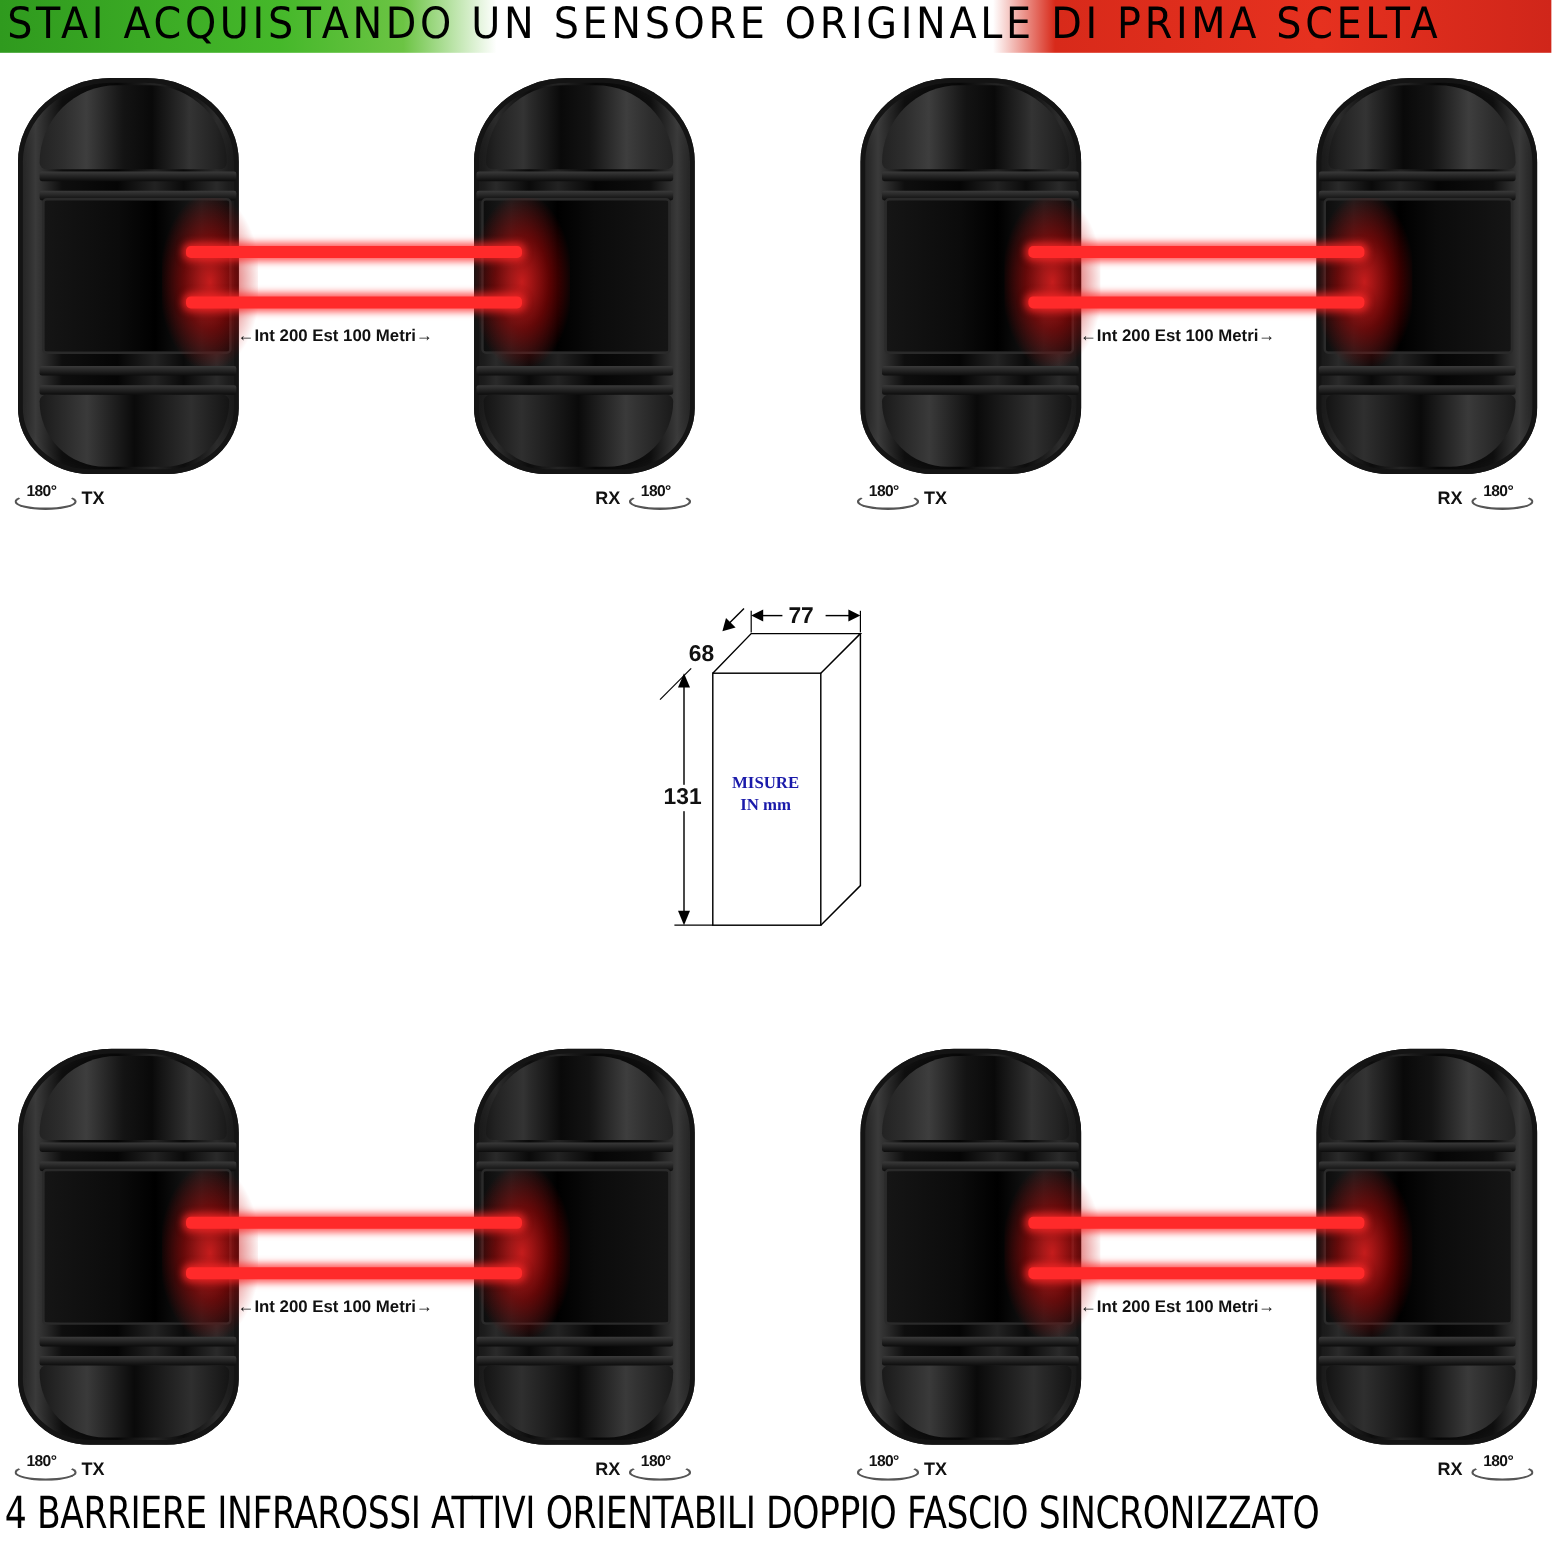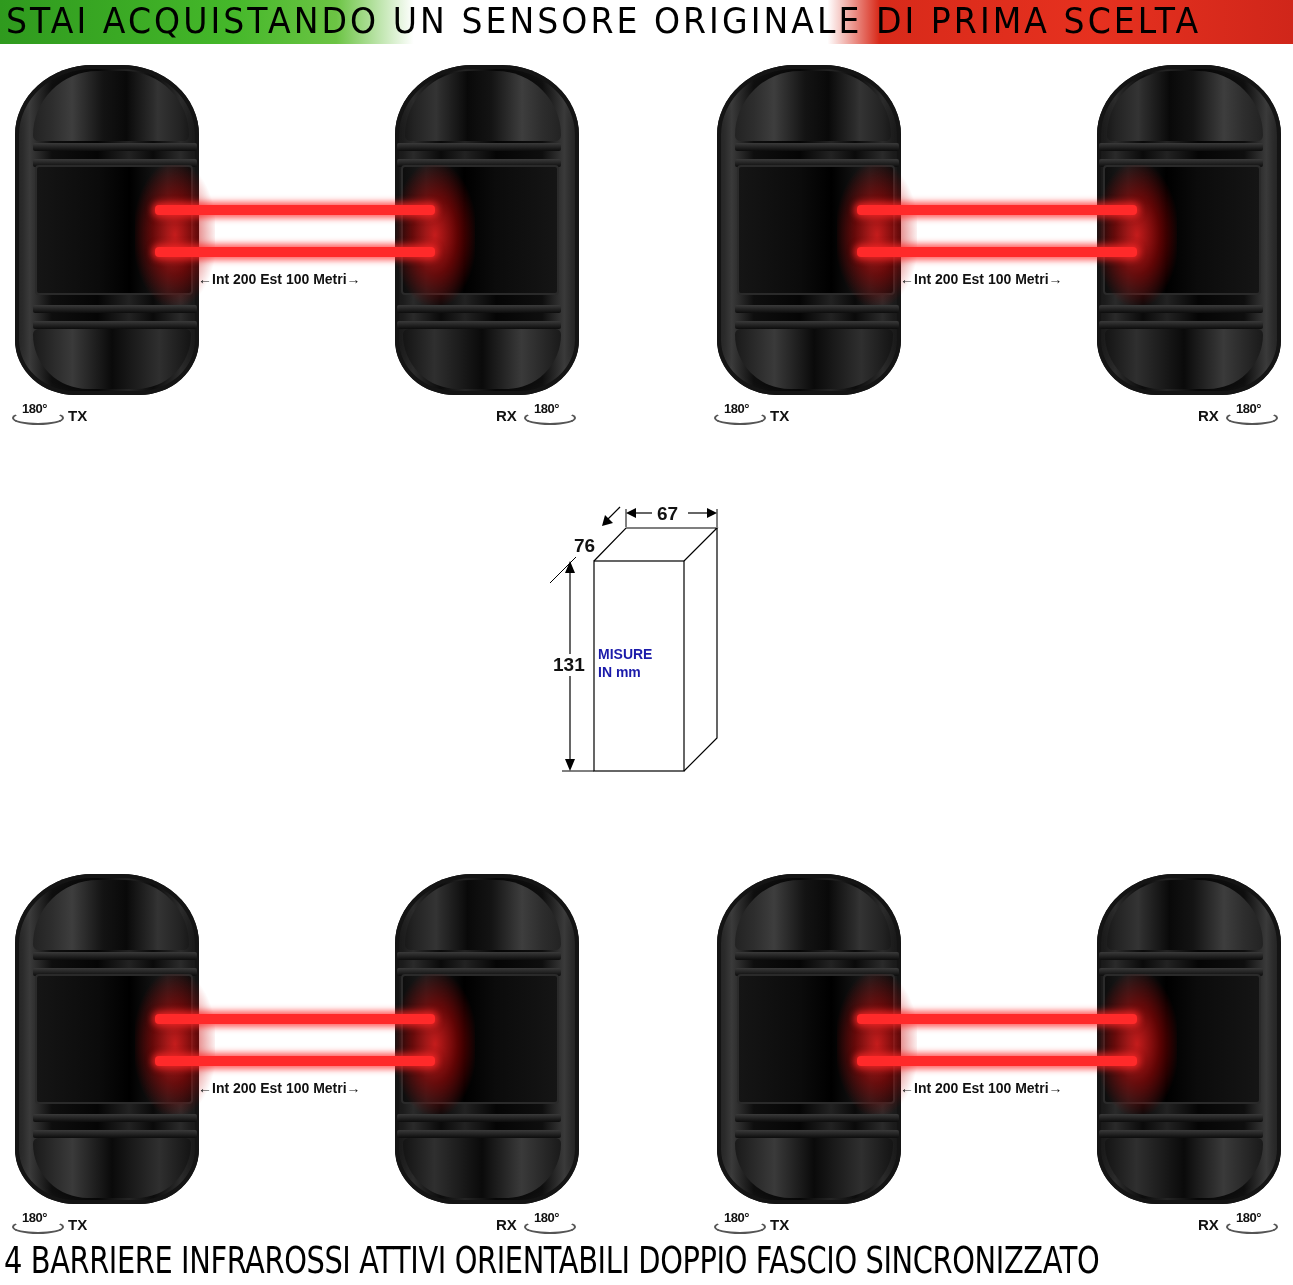--- a/index.html
+++ b/index.html
@@ -87,22 +87,22 @@
     font-weight: bold; font-size: 15px; color: #111;
   }
 
   
   .dim { position: absolute; left: 540px; top: 495px; width: 200px; height: 290px; }
   .dim svg { position: absolute; left: 0; top: 0; }
   .dim .lbl {
     position: absolute; font-family: "Liberation Sans", sans-serif; font-weight: bold; color: #111; font-size: 19px;
   }
   .dim .note {
-    position: absolute; font-family: Liberation Sans, sans-serif; font-weight: bold; color: #1a1aaa; font-size: 14px;
-    text-align: left; line-height: 18px; width: 80px;
+    position: absolute; font-family: Liberation Serif, serif; font-weight: bold; color: #1a1aaa; font-size: 14px;
+    text-align: center; line-height: 18px; width: 80px;
   }
 </style>
 </head>
 <body>
 
 <div class="banner">
   <div class="banner-text">STAI ACQUISTANDO UN SENSORE ORIGINALE DI PRIMA SCELTA</div>
 </div>
 
 <div class="pair" style="left:10px; top:55px;">
@@ -267,22 +267,22 @@
 
     <line x1="80" y1="12" x2="66" y2="26" stroke="#000" stroke-width="1.2"></line>
     <polygon points="62,31 65,20 73,28" fill="#000"></polygon>
     <line x1="36" y1="62" x2="10" y2="88" stroke="#000" stroke-width="1"></line>
 
     <line x1="30" y1="68" x2="30" y2="270" stroke="#000" stroke-width="1.2"></line>
     <polygon points="30,66 25,78 35,78" fill="#000"></polygon>
     <polygon points="30,276 25,264 35,264" fill="#000"></polygon>
     <line x1="22" y1="276" x2="54" y2="276" stroke="#000" stroke-width="1"></line>
   </svg>
-  <div class="lbl" style="left:117px; top:8px;">67</div>
-  <div class="lbl" style="left:34px; top:40px;">76</div>
+  <div class="lbl" style="left:117px; top:8px;">77</div>
+  <div class="lbl" style="left:34px; top:40px;">68</div>
   <div class="lbl" style="left:13px; top:159px; background:#fff;">131</div>
   <div class="note" style="left:58px; top:150px;">
     <div>MISURE</div>
     <div>IN mm</div>
   </div>
 </div>
 
 <div class="footer-text">4 BARRIERE INFRAROSSI ATTIVI ORIENTABILI DOPPIO FASCIO SINCRONIZZATO</div>
 
 </body></html>

